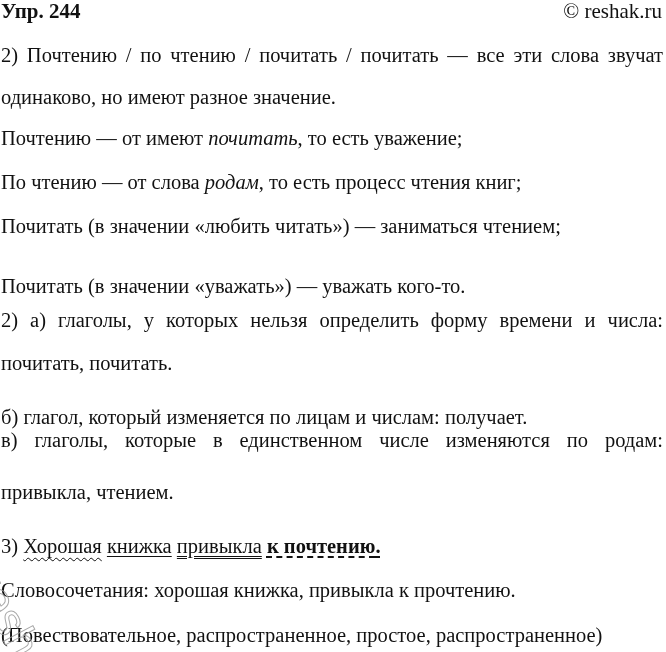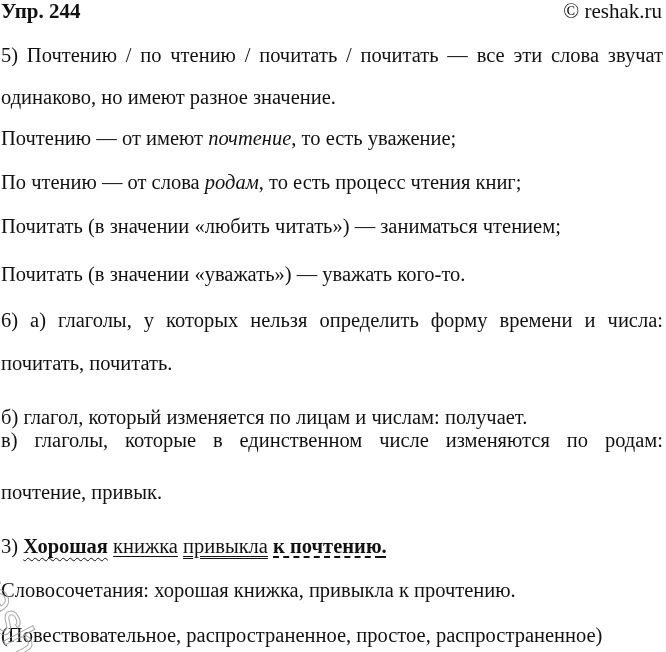--- a/index.html
+++ b/index.html
@@ -17,21 +17,20 @@
     }
     .line {
       position: absolute; left: 1px; width: 662px;
       font-size: 20.5px; line-height: 26px; white-space: nowrap;
     }
     .justify { text-align: justify; text-align-last: justify; white-space: normal; }
     .it { font-style: italic; }
     .u-wavy {
       text-decoration: underline wavy #111; text-underline-offset: 4px;
       text-decoration-thickness: 1px;
-      font-weight: bold;
     }
     .u-single { text-decoration: underline; text-underline-offset: 3px; text-decoration-thickness: 1px; margin-top: 36px; }
     .u-double { text-decoration: underline double; text-underline-offset: 3px; text-decoration-thickness: 1px; }
     .u-dashed { text-decoration: underline dashed; text-underline-offset: 3px; text-decoration-thickness: 1.5px; font-weight: bold; }
     .watermark {
       position: absolute; left: -6px; top: 532px;
       font-family: "Liberation Sans", sans-serif;
       font-size: 46px; font-weight: normal;
       color: transparent;
       -webkit-text-stroke: 1px #9a9a9a;
@@ -39,37 +38,37 @@
       pointer-events: none; white-space: nowrap; opacity: 0.85;
     }
   </style>
 </head>
 <body>
 
 <div>
   <div class="hdr-title">Упр. 244</div>
   <div class="hdr-copy">© reshak.ru</div>
 
-  <div class="line justify" style="top:42px">5) Почтению / по чтению / почитать / почитать — все эти слова звучат</div>
+  <div class="line justify" style="top:42px">2) Почтению / по чтению / почитать / почитать — все эти слова звучат</div>
   <div class="line" style="top:84px">одинаково, но имеют разное значение.</div>
 
   <div class="line" style="top:125px">
-    <span>Почтению — от имеют </span><span class="it">почтение</span><span>, то есть уважение;</span>
+    <span>Почтению — от имеют </span><span class="it">почитать</span><span>, то есть уважение;</span>
   </div>
   <div class="line" style="top:169px">
     <span>По чтению — от слова </span><span class="it">родам</span><span>, то есть процесс чтения книг;</span>
   </div>
   <div class="line" style="top:213px">Почитать (в значении «любить читать») — заниматься чтением;</div>
-  <div class="line" style="top:261px">Почитать (в значении «уважать») — уважать кого-то.</div>
+  <div class="line" style="top:273px">Почитать (в значении «уважать») — уважать кого-то.</div>
 
-  <div class="line justify" style="top:307px">6) а) глаголы, у которых нельзя определить форму времени и числа:</div>
+  <div class="line justify" style="top:307px">2) а) глаголы, у которых нельзя определить форму времени и числа:</div>
   <div class="line" style="top:350px">почитать, почитать.</div>
   <div class="line" style="top:404px">б) глагол, который изменяется по лицам и числам: получает.</div>
   <div class="line justify" style="top:427px">в) глаголы, которые в единственном числе изменяются по родам:</div>
-  <div class="line" style="top:479px">почтение, привык.</div>
+  <div class="line" style="top:479px">привыкла, чтением.</div>
 
   <div class="line" style="top:533px">
     <span>3) </span><span class="u-wavy">Хорошая</span><span> </span><span class="u-single">книжка</span><span> </span><span class="u-double">привыкла</span><span> </span><span class="u-dashed">к почтению</span><span class="u-dashed">.</span>
   </div>
   <div class="line" style="top:577px">Словосочетания: хорошая книжка, привыкла к прочтению.</div>
   <div class="line" style="top:622px">(Повествовательное, распространенное, простое, распространенное)</div>
 
   <div class="watermark">©reshak.ru</div>
 </div>
 

